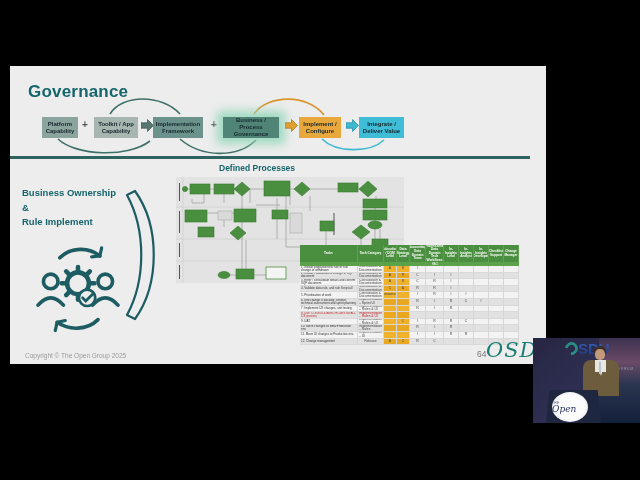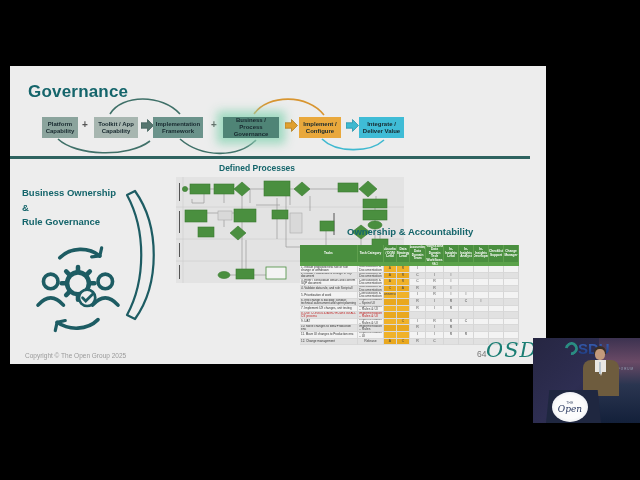--- a/index.html
+++ b/index.html
@@ -67,21 +67,21 @@
   .hair{position:absolute;left:61px;top:8px;width:12px;height:8px;border-radius:6px 6px 0 0;background:#3a2e24;}
   .face{position:absolute;left:62px;top:11px;width:10px;height:11px;border-radius:45%;background:#c39a7c;}
   .shirt{position:absolute;left:62px;top:22px;width:11px;height:12px;background:#e9e7e2;}
   .jacket{position:absolute;left:50px;top:22px;width:36px;height:36px;border-radius:8px 8px 0 0;background:#6e5c3e;}
   .jacket:before{content:"";position:absolute;left:13px;top:0;width:10px;height:16px;background:#e9e7e2;
     clip-path:polygon(0 0,100% 0,50% 100%);}
   .lanyard{position:absolute;left:66px;top:24px;width:2px;height:12px;background:#b9c4cc;}
   .podium{position:absolute;left:13px;top:52px;width:55px;height:33px;background:#1f2740;
     clip-path:polygon(6% 0,94% 0,100% 100%,0 100%);}
   .podium-oval{position:absolute;left:19px;top:54px;width:36px;height:30px;border-radius:50%;
-    background:radial-gradient(#fcfcfc 55%,#d9dde6 100%);display:flex;flex-direction:column;align-items:center;justify-content:center;}
+    background:radial-gradient(#fcfcfc 55%,#d9dde6 100%);display:flex;flex-direction:column;justify-content:center;}
   .podium-oval .the{font-size:3px;color:#2a3a5a;letter-spacing:.5px;}
   .podium-oval .open{font-family:"DejaVu Serif","Liberation Serif",serif;font-style:italic;font-size:9px;color:#24345c;line-height:.9;}
 </style>
 </head>
 <body>
 
 <div id="stage">
 
   <div id="slide">
 
@@ -123,21 +123,21 @@
       </svg>
     <div class="flow-box" style="left:349px;width:45px;background:#3fbcd6;">
         <span>Integrate / Deliver Value</span>
       </div>
 
     <div class="divider"></div>
 
     <div class="bo-text">
       <div>Business Ownership</div>
       <div>&amp;</div>
-      <div>Rule Governance</div>
+      <div>Rule Implement</div>
     </div>
 
     <svg id="people-icon" width="92" height="100" viewBox="0 0 100 110">
       <g fill="none" stroke="#1d5c63" stroke-width="4" stroke-linecap="round">
         <path d="M30,24 C42,12 62,12 74,22"></path>
         <path d="M74,22 l2,-9 M74,22 l-9,1" stroke-width="3.5"></path>
         <path d="M72,92 C60,104 40,104 27,95"></path>
         <path d="M27,95 l-2,9 M27,95 l9,-2" stroke-width="3.5"></path>
         <circle cx="20" cy="50" r="8"></circle>
         <path d="M6,76 Q20,60 34,76"></path>
@@ -202,21 +202,20 @@
         <polygon points="185,48 194,55 185,62 176,55"></polygon>
         <rect x="196" y="62" width="16" height="8"></rect>
         <ellipse cx="48" cy="98" rx="6" ry="3.5"></ellipse>
         <rect x="60" y="92" width="18" height="10"></rect>
       </g>
       <rect x="42" y="34" width="14" height="9" fill="#d9d9d9" stroke="#aaa" stroke-width=".6"></rect>
       <rect x="114" y="36" width="12" height="20" fill="#d9d9d9" stroke="#aaa" stroke-width=".6"></rect>
       <rect x="90" y="90" width="20" height="12" fill="#f4f4f4" stroke="#4a8f3f" stroke-width=".8"></rect>
     </svg>
 
-    <div class="oa-label">Ownership &amp; Accountability</div>
 
     <div id="raci">
         <div class="trow thead">
           <div class="tc">Tasks</div>
           <div class="tc">Task Category</div>
           <div class="tc">Subsurface / DQM Lead</div>
           <div class="tc">Data Strategy Lead</div>
           <div class="tc">Accounting Data Domain Team</div>
           <div class="tc">Professional Data Domain Tech Workflows</div>
           <div class="tc">In-Insights Lead</div>

